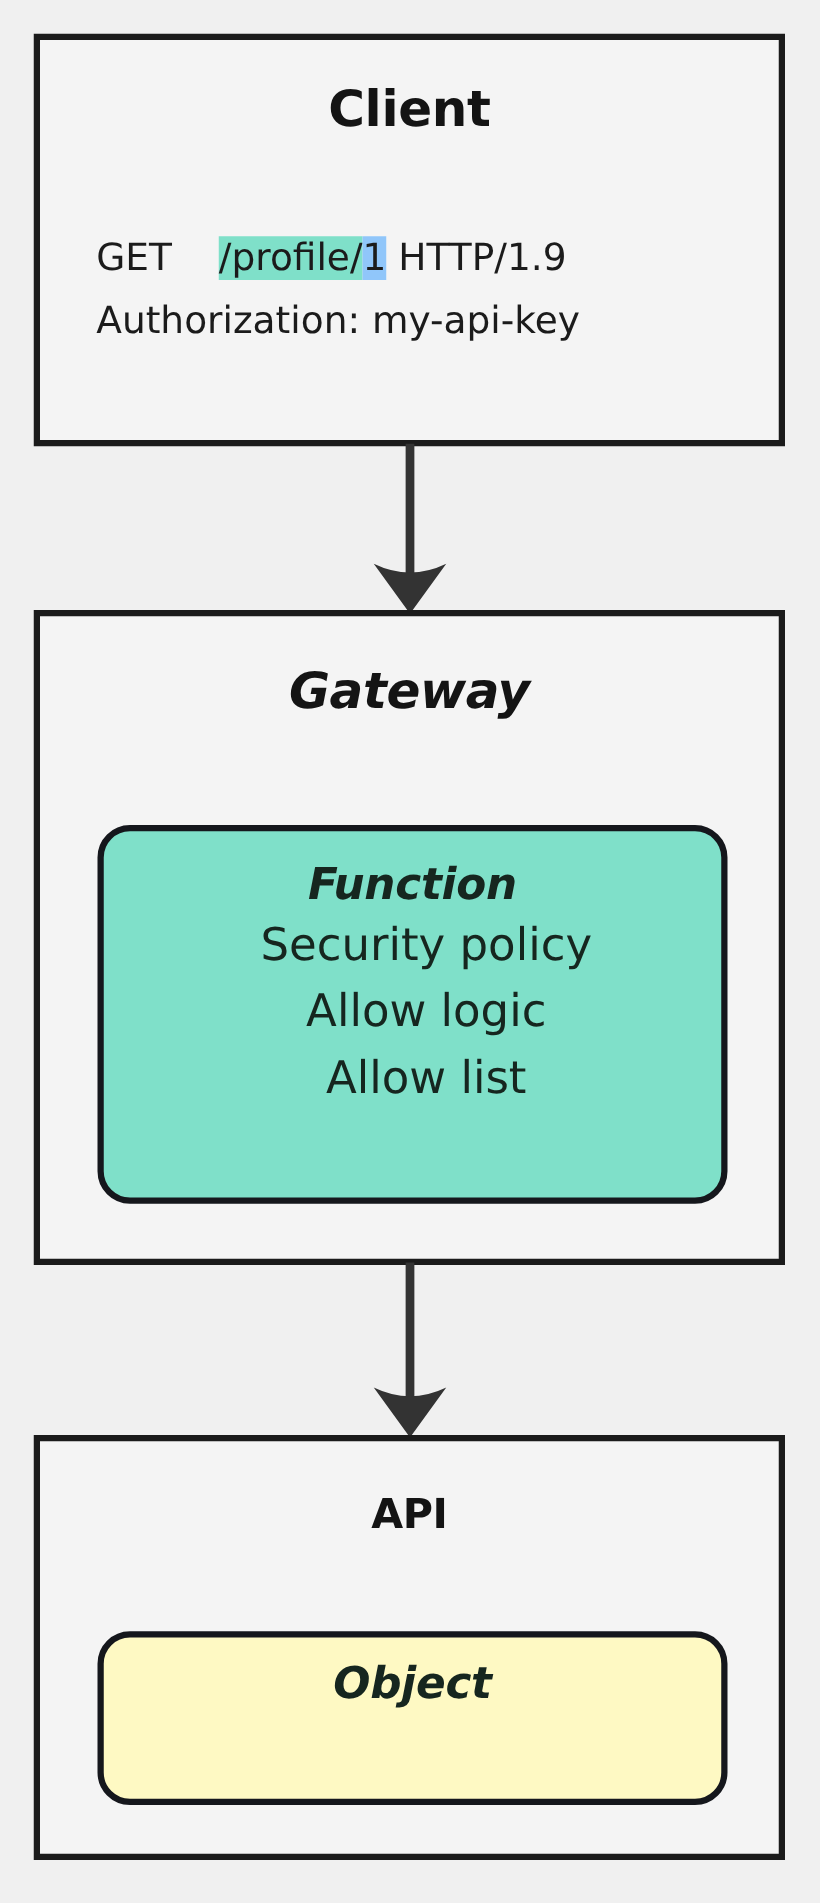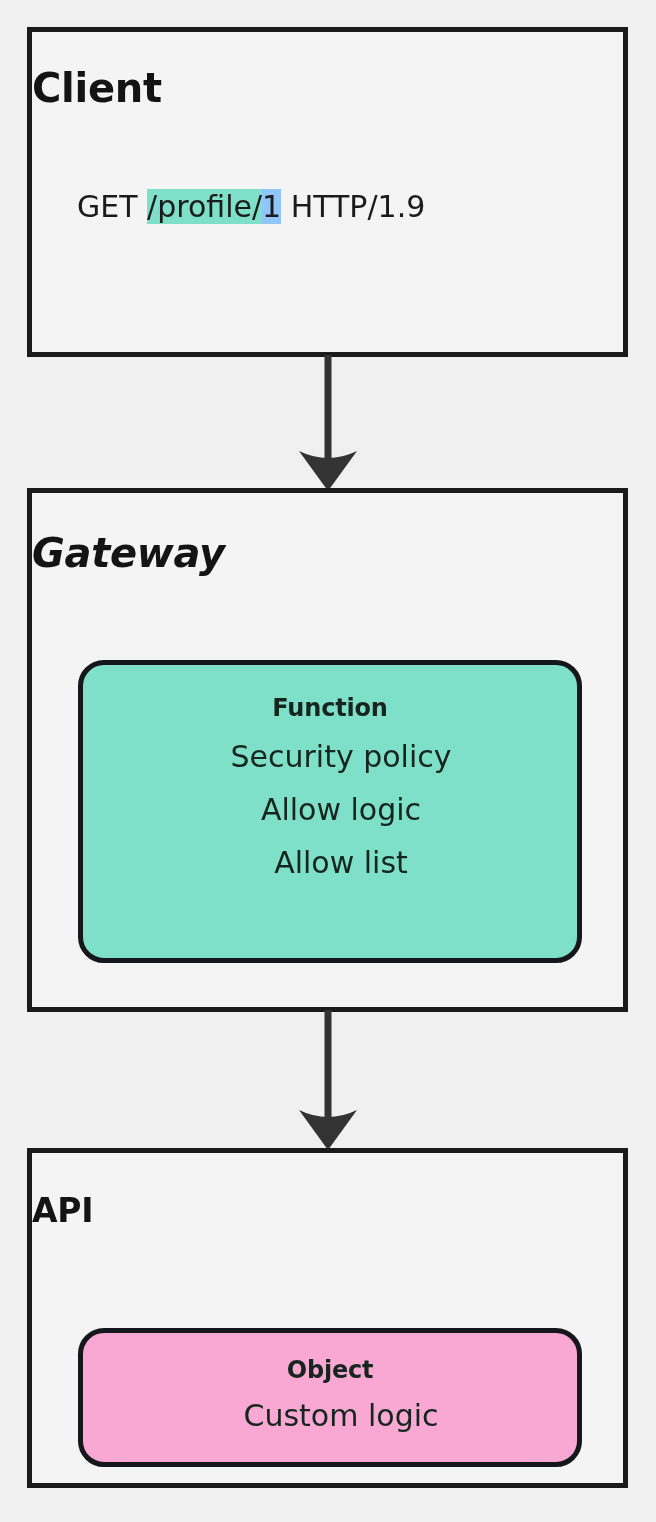--- a/index.html
+++ b/index.html
@@ -32,70 +32,71 @@
     border: 5px solid #1b1b1b;
   }
   #client-node { left: 27px;  top: 27px;   width: 601px; height: 330px; }
   #gateway-node{ left: 27px;  top: 488px;  width: 601px; height: 524px; }
   #api-node    { left: 27px;  top: 1148px; width: 601px; height: 340px; }
 
   .node-title {
     position: absolute;
     left: 0;
     width: 100%;
+    text-align: center;
     font-weight: bold;
     letter-spacing: -0.3px;
     color: #141414;
   }
   #client-node .node-title  { top: 32px; font-size: 40px; line-height: 48px; }
   #gateway-node .node-title { top: 36px; font-size: 40px; line-height: 48px; font-style: italic; }
   #api-node .node-title     { top: 34px; font-size: 33px; line-height: 48px; }
 
   
   .request-block {
     position: absolute;
     left: 45px;
     top: 150px;
     font-size: 30px;
     line-height: 50px;
     white-space: nowrap;
     color: #1b1b1b;
   }
   .request-line { display: block; }
-  .hl-path { background: #7fe0c9; }
+  .hl-path { background: #7fe0c9; margin-left: 28px; }
   .hl-id   { background: #90c6fa; }
 
   
   .subnode {
     position: absolute;
     box-sizing: border-box;
     border: 5px solid #15171c;
     border-radius: 26px;
     text-align: center;
     color: #16261f;
   }
   #function-subnode {
     left: 78px; top: 660px; width: 504px; height: 303px;
     background: #7fe0c9;
   }
   #object-subnode {
     left: 78px; top: 1305px; width: 504px; height: 139px;
-    background: #f9a8d4;
-    margin-top: 23px;
+    background: #fef9c3;
   }
   .sub-title {
     font-weight: bold;
-    font-size: 24px;
+    font-size: 35px;
     line-height: 44px;
     letter-spacing: -0.2px;
+    font-style: italic;
   }
   #function-subnode .sub-title { margin-top: 21px; }
   #object-subnode .sub-title { margin-top: 15px; }
   .sub-line {
-    font-size: 30px;
+    font-size: 36px;
     line-height: 53px;
     white-space: nowrap;
     padding-left: 22px;
   }
   #object-subnode .sub-line { line-height: 47px; }
 
   
   .arrow-svg {
     position: absolute;
     overflow: visible;
@@ -106,20 +107,21 @@
 </head>
 <body>
 
 <div class="canvas">
 
   <div class="node" id="client-node">
     <div class="node-title">Client</div>
 
     <div class="request-block">
       <span class="request-line"><span>GET </span><span class="hl-path">/profile/</span><span class="hl-id">1</span><span> HTTP/1.9</span></span>
+      <span class="request-line">Authorization: my-api-key</span>
     </div>
   </div>
 
   <svg class="arrow-svg" id="arrow-client-gateway" viewBox="0 0 80 136">
     <line x1="40" y1="0" x2="40" y2="104" stroke="#333333" stroke-width="7"></line>
     <path d="M 40 136 L 11 96 Q 40 110 69 96 Z" fill="#333333"></path>
   </svg>
 
   <div class="node" id="gateway-node">
     <div class="node-title">Gateway</div>
@@ -136,16 +138,15 @@
     <line x1="40" y1="0" x2="40" y2="108" stroke="#333333" stroke-width="7"></line>
     <path d="M 40 140 L 11 100 Q 40 114 69 100 Z" fill="#333333"></path>
   </svg>
 
   <div class="node" id="api-node">
     <div class="node-title">API</div>
   </div>
 
   <div class="subnode" id="object-subnode">
     <div class="sub-title">Object</div>
-    <div class="sub-line">Custom logic</div>
   </div>
 
 </div>
 
 </body></html>

